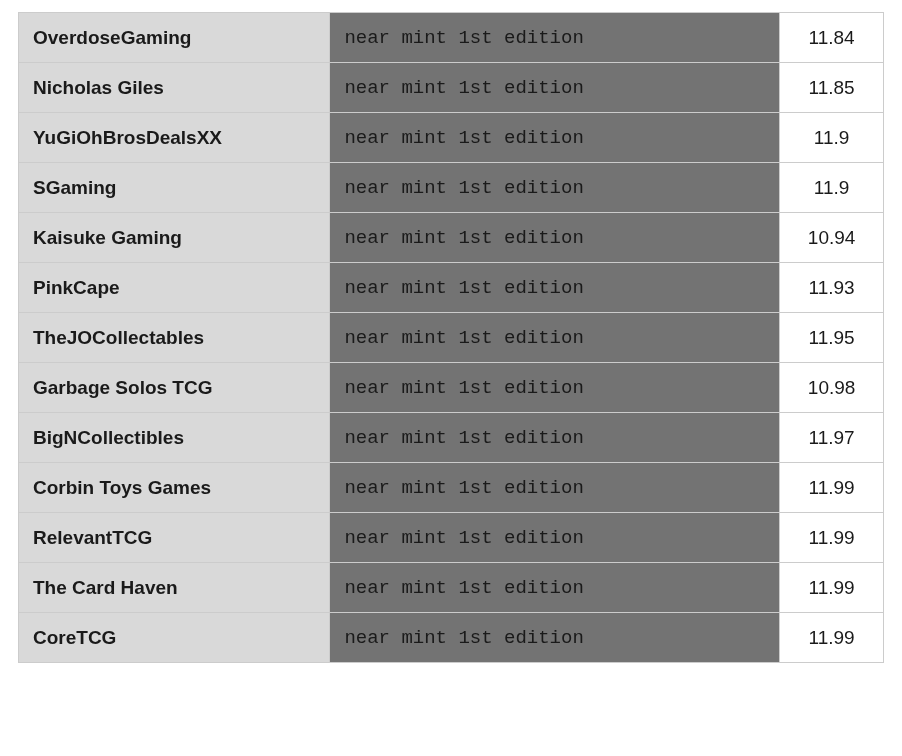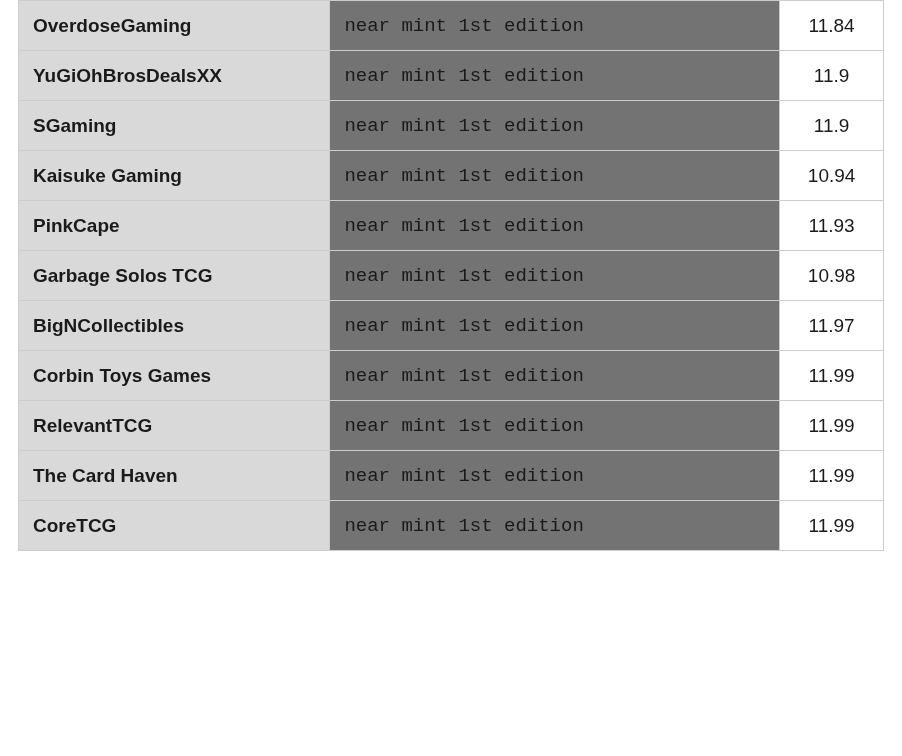--- a/index.html
+++ b/index.html
@@ -7,21 +7,21 @@
       margin: 0;
       padding: 0;
     }
     body {
       font-family: -apple-system, BlinkMacSystemFont, "Helvetica Neue", Helvetica, Arial, sans-serif;
       background: #ffffff;
       padding: 0;
     }
     .table-container {
       width: 100%;
-      padding: 0 18px;
+      padding: 12px 18px;
     }
     table {
       border-collapse: collapse;
       width: 100%;
     }
     td {
       border: 1px solid #cccccc;
       padding: 12px 14px;
       font-size: 19px;
       color: #1a1a1a;
@@ -52,38 +52,48 @@
 <div class="table-container">
   <table>
     <tbody>
 
     <tr>
           <td class="seller-cell">OverdoseGaming</td>
           <td class="condition-cell">near mint 1st edition</td>
           <td class="price-cell">11.84</td>
         </tr>
         <tr>
+          <td class="seller-cell">Nicholas Giles</td>
+          <td class="condition-cell">near mint 1st edition</td>
+          <td class="price-cell">11.85</td>
+        </tr>
+        <tr>
           <td class="seller-cell">YuGiOhBrosDealsXX</td>
           <td class="condition-cell">near mint 1st edition</td>
           <td class="price-cell">11.9</td>
         </tr>
         <tr>
           <td class="seller-cell">SGaming</td>
           <td class="condition-cell">near mint 1st edition</td>
           <td class="price-cell">11.9</td>
         </tr>
         <tr>
           <td class="seller-cell">Kaisuke Gaming</td>
           <td class="condition-cell">near mint 1st edition</td>
           <td class="price-cell">10.94</td>
         </tr>
         <tr>
           <td class="seller-cell">PinkCape</td>
           <td class="condition-cell">near mint 1st edition</td>
           <td class="price-cell">11.93</td>
+        </tr>
+        <tr>
+          <td class="seller-cell">TheJOCollectables</td>
+          <td class="condition-cell">near mint 1st edition</td>
+          <td class="price-cell">11.95</td>
         </tr>
         <tr>
           <td class="seller-cell">Garbage Solos TCG</td>
           <td class="condition-cell">near mint 1st edition</td>
           <td class="price-cell">10.98</td>
         </tr>
         <tr>
           <td class="seller-cell">BigNCollectibles</td>
           <td class="condition-cell">near mint 1st edition</td>
           <td class="price-cell">11.97</td>

